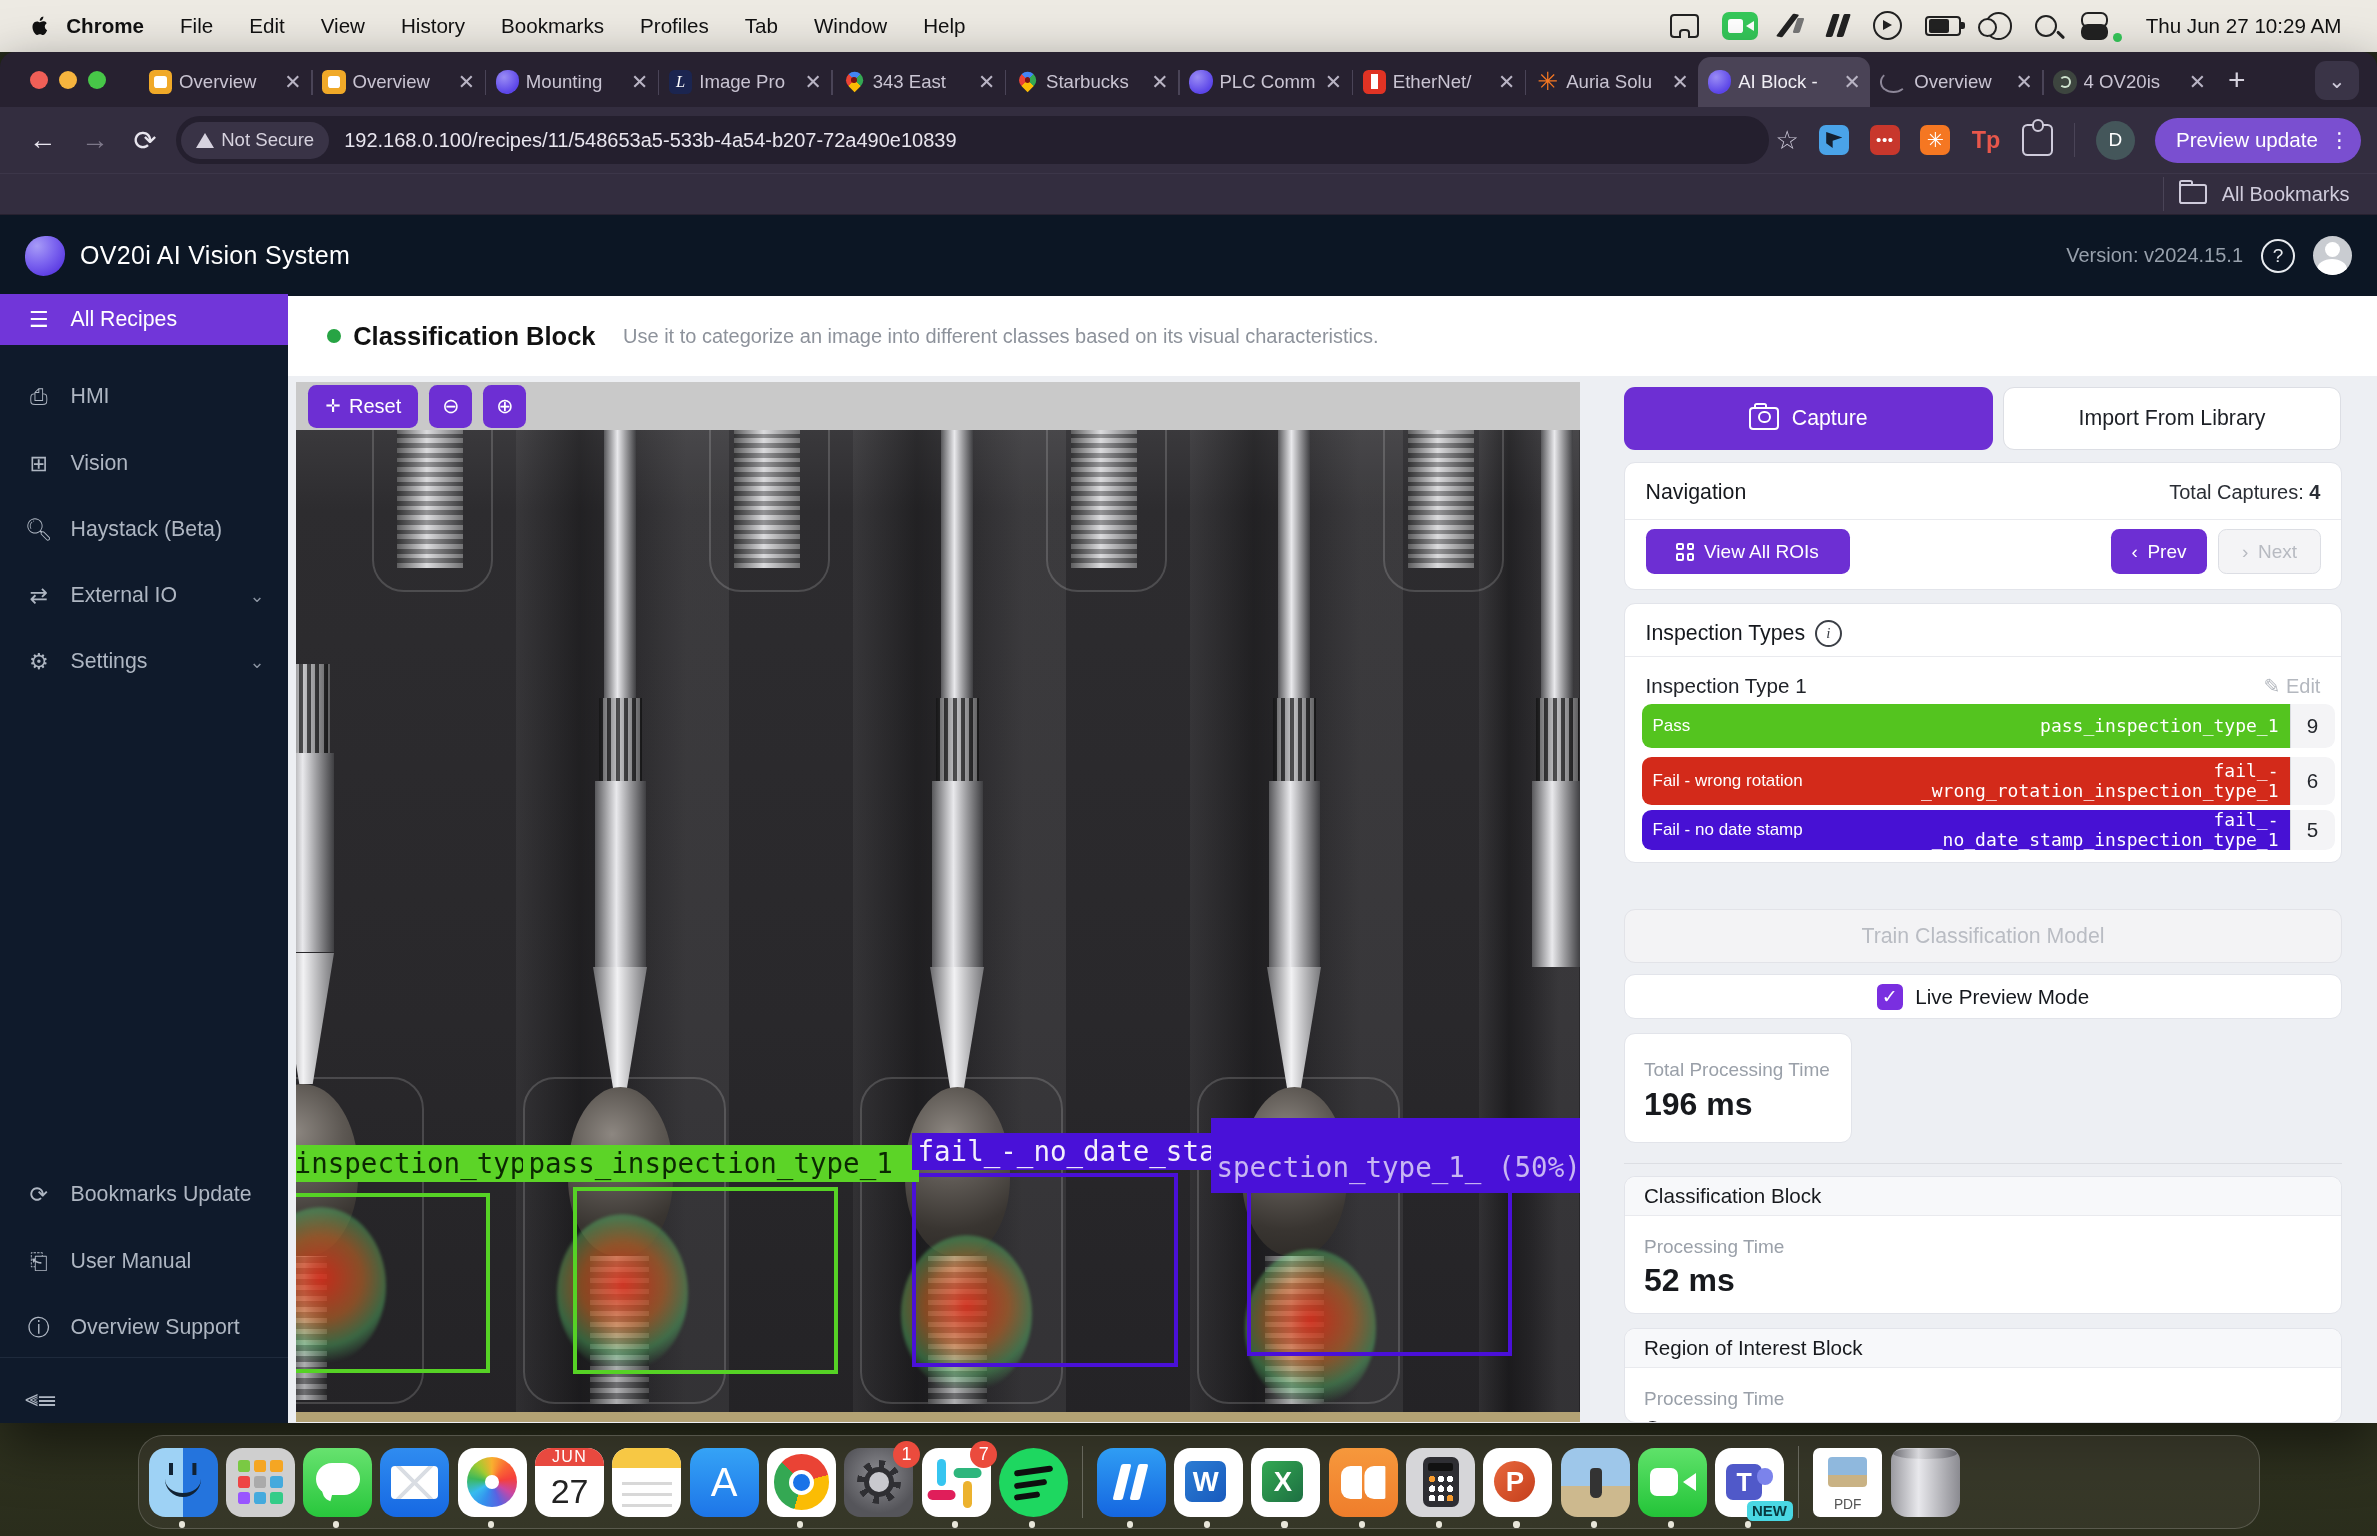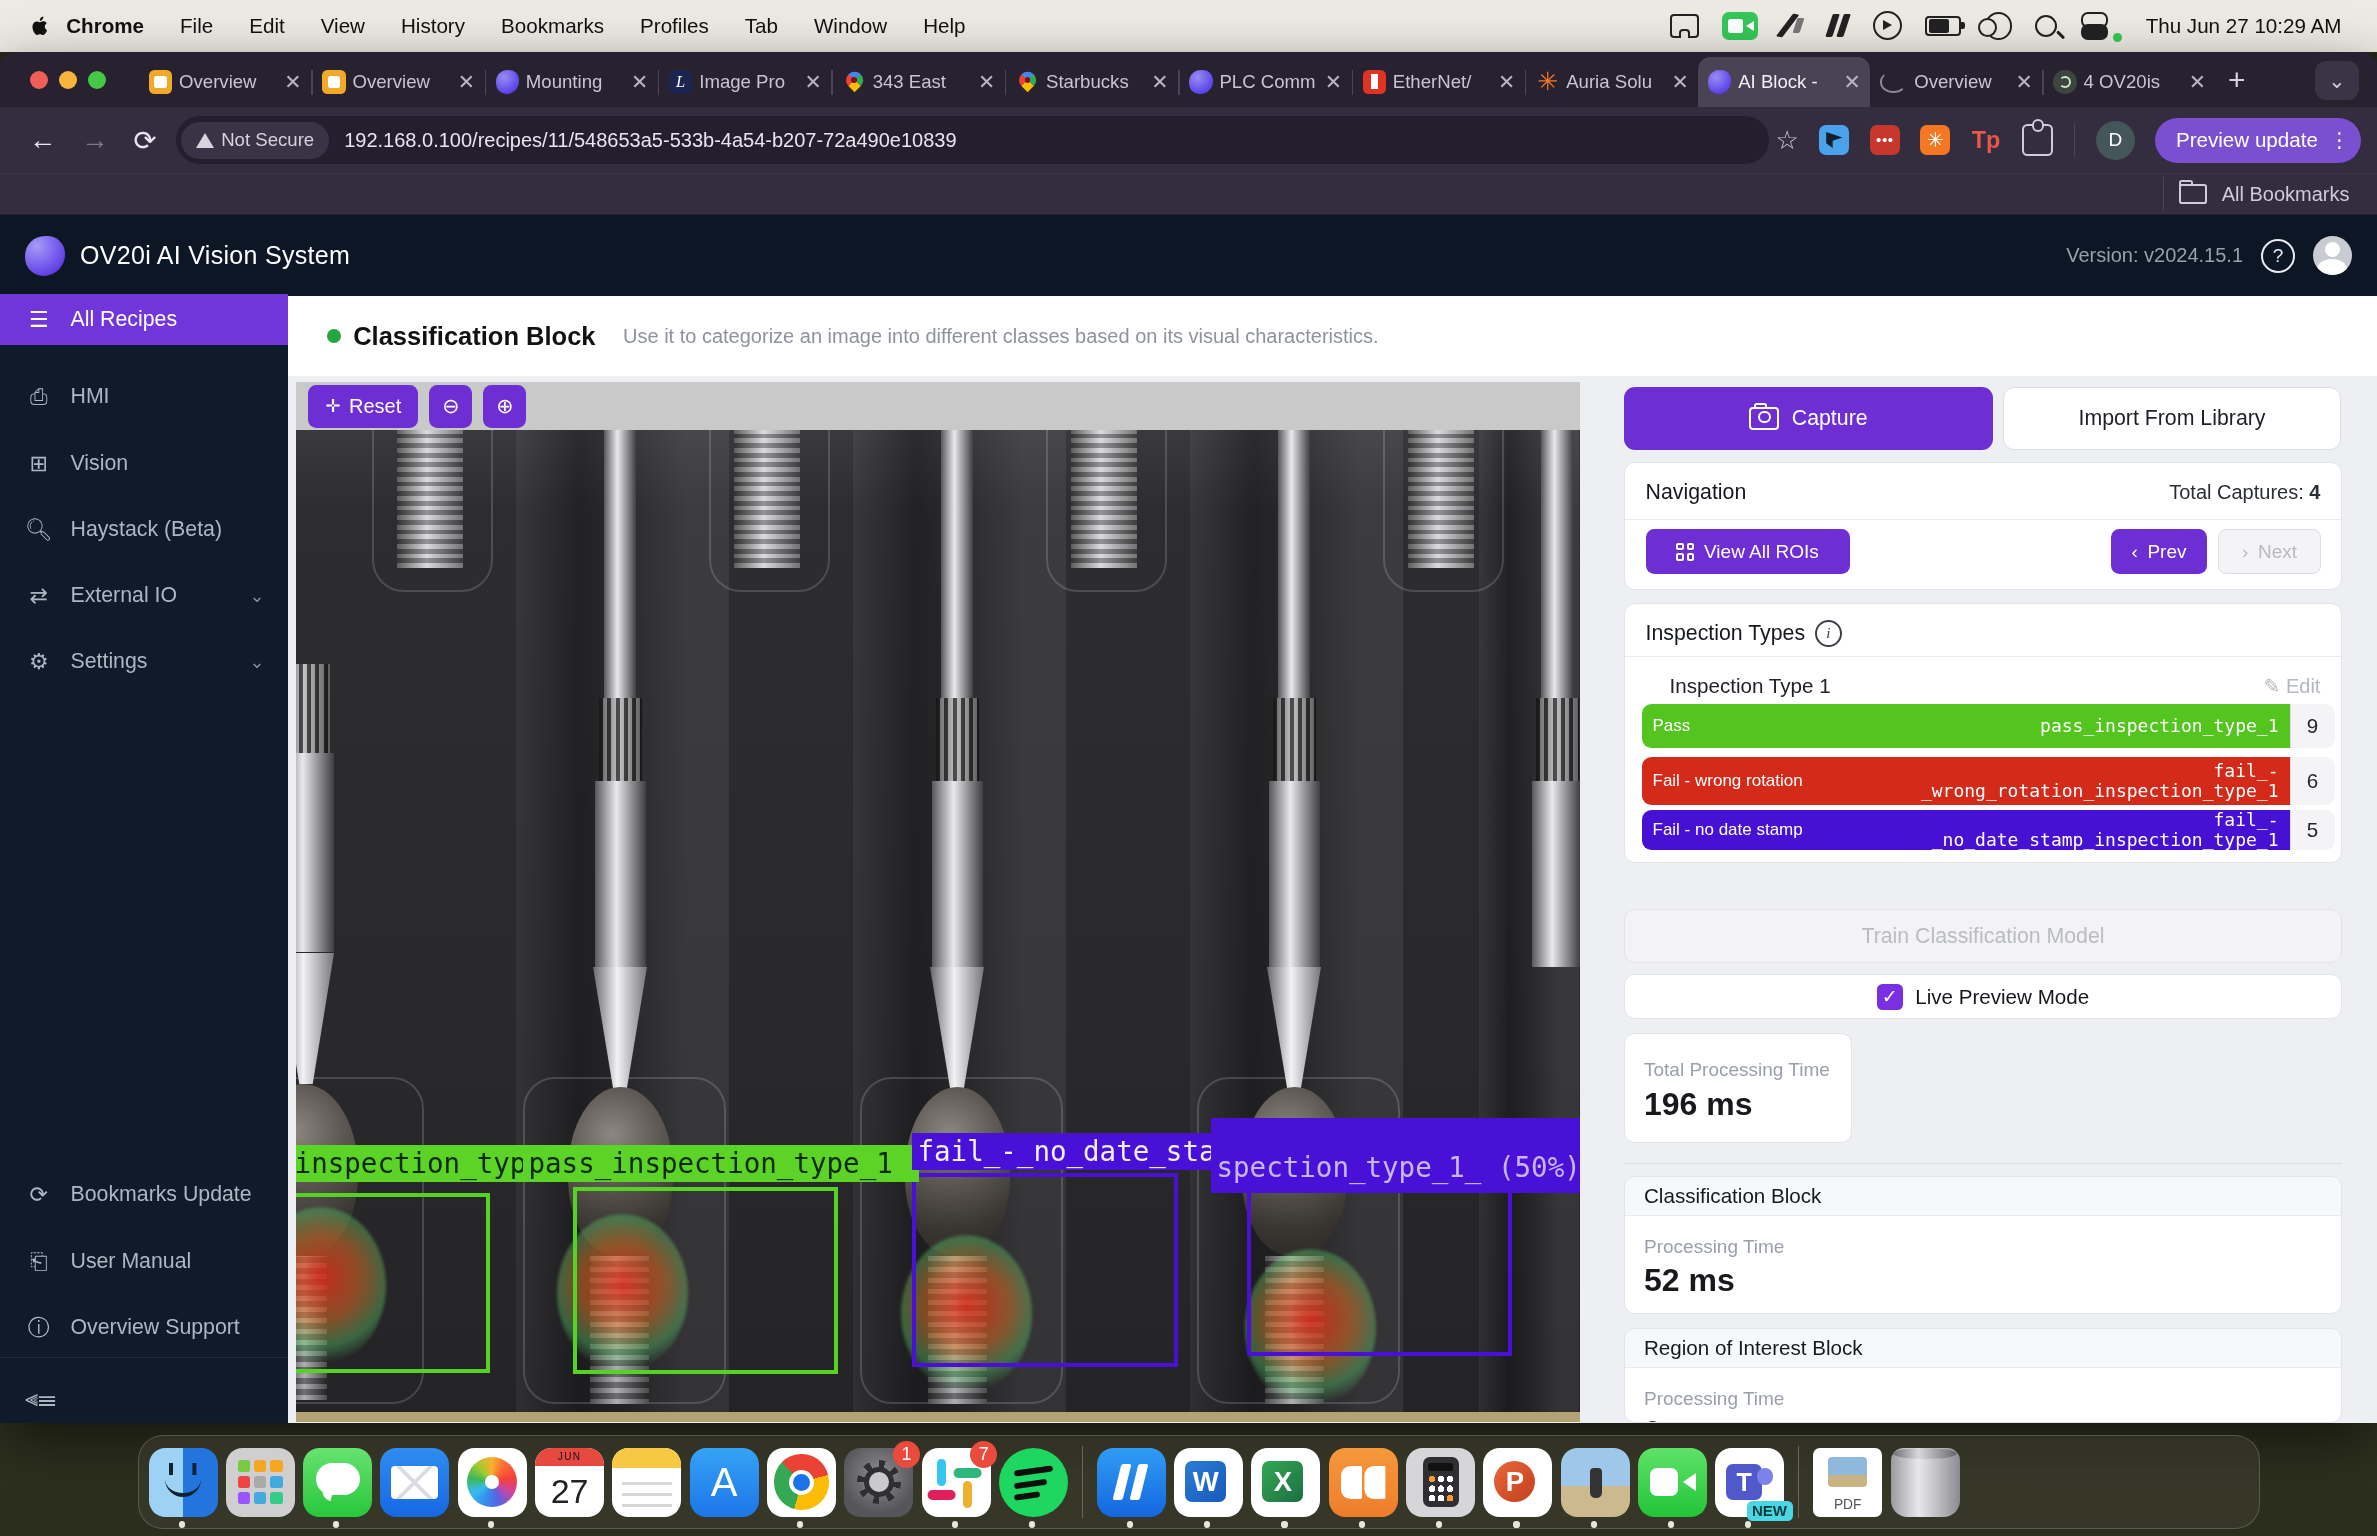--- a/index.html
+++ b/index.html
@@ -165,21 +165,21 @@
   .carddiv{position:absolute;left:0;right:0;height:1.4px;background:#e9eaee;}
   .smallbtn{border-radius:8.3px;font-size:19px;display:flex;align-items:center;justify-content:center;gap:9.6px;box-sizing:border-box;}
   #viewrois{position:absolute;left:20.6px;top:66px;width:204px;height:45px;background:#6d2fd3;color:#fff;}
   .gridic{width:18px;height:18px;display:grid;grid-template-columns:1fr 1fr;gap:2.8px;}
   .gridic i{background:transparent;border:2.1px solid #fff;border-radius:2.1px;}
   #prevbtn{position:absolute;left:486px;top:66px;width:96px;height:45px;background:#6d2fd3;color:#fff;}
   #nextbtn{position:absolute;left:593px;top:66px;width:103px;height:45px;background:#f4f4f6;border:1.4px solid #dcdee4;color:#b7bac1;}
   #inscard{left:1624px;top:603px;width:718px;height:260px;}
   #institle{font-size:21.3px;color:#15181d;display:flex;align-items:center;gap:9.6px;}
   .infoc{width:23.4px;height:23.4px;border:2.1px solid #3c4047;border-radius:50%;color:#3c4047;font-size:15px;display:flex;align-items:center;justify-content:center;font-style:italic;font-family:"Liberation Serif",serif;}
-  #instype{font-size:20.6px;color:#202329;margin-left:24px;}
+  #instype{font-size:20.6px;color:#202329;}
   #editlink{margin-left:auto;color:#b4b8bf;font-size:20px;}
   .insrow{position:absolute;left:16.5px;width:693px;height:44px;border-radius:9.6px;overflow:hidden;display:flex;}
   .insmain{flex:1;display:flex;align-items:center;color:#fff;padding:0 11px;gap:6.9px;}
   .inslabel{font-size:17px;line-height:1.05;}
   .inscode{margin-left:auto;font-family:"DejaVu Sans Mono",monospace;font-size:18px;text-align:right;line-height:1.1;white-space:pre-line;}
   .inscount{flex:0 0 44px;background:#f4f4f6;border-left:1.4px solid #d9dbe0;color:#25282e;font-size:20.6px;display:flex;align-items:center;justify-content:center;}
   #trainbtn{left:1624px;top:909px;width:718px;height:54px;background:#f3f3f5;border:1.4px solid #e2e3e8;color:#b9bcc3;}
   #livecard{left:1624px;top:974px;width:718px;height:45px;display:flex;align-items:center;justify-content:center;gap:12.4px;}
   .checkbox{width:26px;height:26px;background:#7a2fe0;border-radius:5.5px;color:#fff;font-size:19px;display:flex;align-items:center;justify-content:center;}
   #livelabel{font-size:20.6px;color:#15181d;}
@@ -209,21 +209,21 @@
   .dk.msg:after{content:"";position:absolute;left:12.4px;top:15px;width:44px;height:32px;background:#fff;border-radius:16.5px;}
   .dk.msg:before{content:"";position:absolute;left:18px;top:41px;width:11px;height:11px;background:#fff;border-radius:0 0 0 11px;transform:rotate(15deg);}
   .dk.mail{background:linear-gradient(180deg,#2f8cf0,#1668e3);}
   .dk.mail:after{content:"";position:absolute;left:11px;top:18px;width:47px;height:33px;background:#fff;border-radius:4.1px;}
   .dk.mail:before{content:"";position:absolute;left:11px;top:18px;width:47px;height:33px;z-index:1;background:linear-gradient(135deg,transparent 46%,#d9dde3 47% 53%,transparent 54%),linear-gradient(225deg,transparent 46%,#d9dde3 47% 53%,transparent 54%);}
   .dk.photos{background:#fff;}
   .dk.photos:after{content:"";position:absolute;inset:9.6px;border-radius:50%;
       background:conic-gradient(#f3b03b,#ef6a3a,#e8433f,#c04a9e,#5b63d6,#3b8de3,#41b9e8,#45b560,#a4c93d,#f3b03b);filter:saturate(1.1);}
   .dk.photos:before{content:"";position:absolute;left:27.5px;top:27.5px;width:13.8px;height:13.8px;border-radius:50%;background:#fff;z-index:1;}
   .dk.cal{background:#fff;overflow:hidden;}
-  .calhead{position:absolute;left:0;top:0;right:0;height:18px;background:#e8493f;color:#0f172a;font-size:10px;text-align:center;line-height:18px;letter-spacing:1.4px;}
+  .calhead{position:absolute;left:0;top:0;right:0;height:18px;background:#e8493f;color:#ffffff;font-size:16px;text-align:center;line-height:18px;letter-spacing:1.4px;}
   .calday{position:absolute;left:0;top:18px;right:0;bottom:0;display:flex;align-items:center;justify-content:center;font-size:34px;color:#222;font-weight:300;}
   .dk.notes{background:#fff;overflow:hidden;}
   .dk.notes:before{content:"";position:absolute;left:0;top:0;right:0;height:20.6px;background:#f7c844;}
   .dk.notes:after{content:"";position:absolute;left:9.6px;top:32px;right:9.6px;height:27.5px;background:repeating-linear-gradient(0deg,#d8d8d8 0 2.8px,transparent 2.8px 11px);}
   .dk.appstore{background:linear-gradient(180deg,#35a3f6,#1d75e8);color:#fff;}
   .dk.appstore:after{content:"A";position:absolute;inset:0;display:flex;align-items:center;justify-content:center;font-size:40px;color:#fff;}
   .dk.chrome{background:#fff;}
   .dk.chrome:before{content:"";position:absolute;inset:6.9px;border-radius:50%;
      background:conic-gradient(from -45deg,#ea4335 0 120deg,#fbbc04 0 240deg,#34a853 0 360deg);}
   .dk.chrome:after{content:"";position:absolute;left:22px;top:22px;width:25px;height:25px;border-radius:50%;background:#1a73e8;border:4.8px solid #fff;box-sizing:border-box;}

